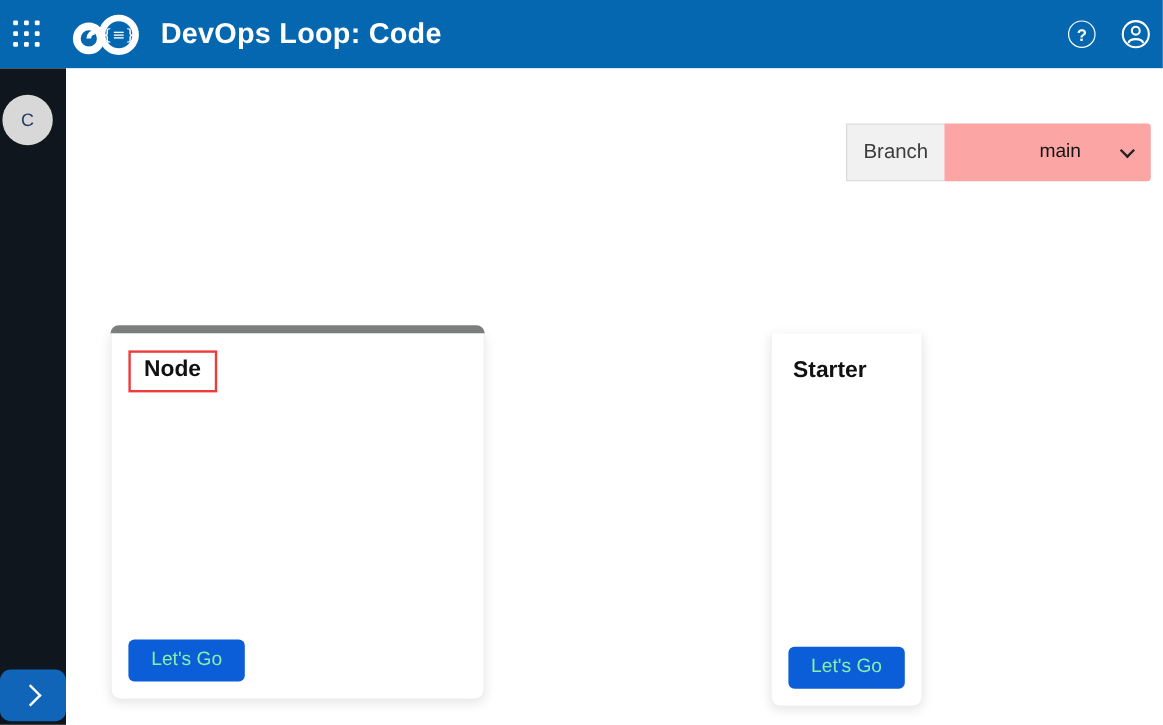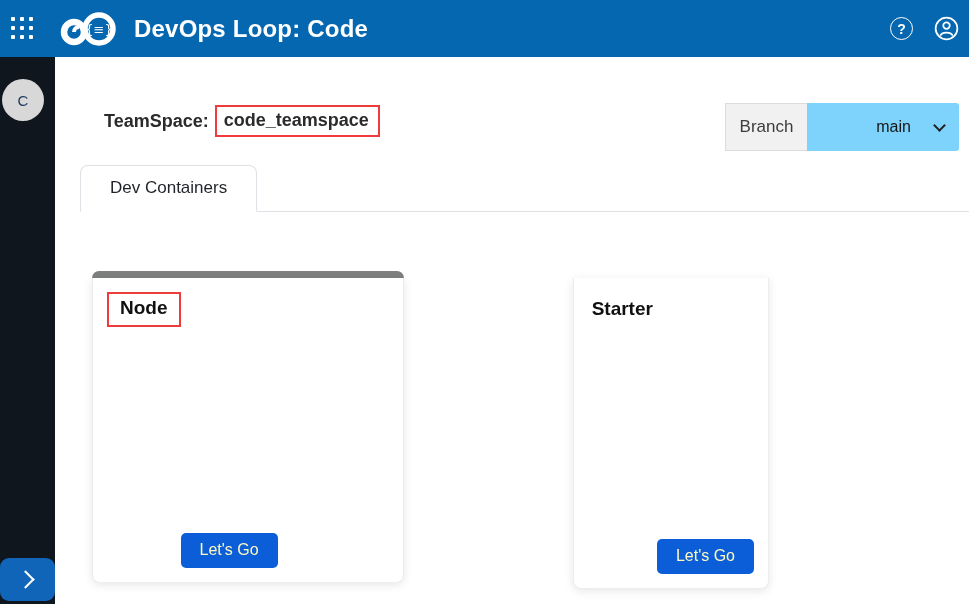--- a/index.html
+++ b/index.html
@@ -41,21 +41,21 @@
 
   .ts-row { position:absolute; left:49px; top:48px; display:flex;
             align-items:center; font-size:18px; font-weight:700; color:#2b2b2b; }
   .ts-value { margin-left:6px; border:2px solid #ee3b3b; padding:3px 9px 4px 7px; }
 
   .branch { position:absolute; right:10px; top:46px; height:48px; display:flex;
             font-size:17px; }
   .branch-label { width:82px; background:#f1f1f1; border:1px solid #dcdcdc;
                   border-right:none; color:#3c3c3c; display:flex;
                   align-items:center; justify-content:center; }
-  .branch-select { width:152px; background:#7dd3fc; position:relative;
+  .branch-select { width:172px; background:#fca5a5; position:relative;
                    display:flex; align-items:center; justify-content:center;
                    font-size:16px; color:#161616; cursor:pointer;
                    border-radius:0 3px 3px 0;padding-left:21px; }
   .chev-down { position:absolute; right:15px; top:18px; width:9px; height:9px;
                border-right:2px solid #222; border-bottom:2px solid #222;
                transform:rotate(45deg); }
 
   .tabs { position:absolute; left:25px; right:0; top:108px;
           border-bottom:1px solid #dee2e6; }
   .tab { display:inline-block; background:#fff; border:1px solid #dee2e6;
@@ -63,26 +63,26 @@
          border-radius:8px 8px 0 0; padding:12px 29px 13px; font-size:17px;
          color:#1f2329; cursor:pointer; }
 
   .cards { position:absolute; left:37px; top:214px; display:flex; gap:51px; }
   .card { display:flex; flex-direction:column; }
   .card-node { width:312px; height:312px; }
   .card-starter { width:314px; height:318px;align-items:flex-end; }
   .card-topbar { height:7px; background:#7e8080; border-radius:8px 8px 0 0; }
   .card-body { flex:1; background:#fff; border:1px solid #ededed; border-top:none;
                border-radius:0 0 8px 8px; box-shadow:0 2px 10px rgba(0,0,0,.10);
-               padding:14px; display:flex; flex-direction:row;
+               padding:14px; display:flex; flex-direction:column;
                align-items:flex-start; }
   .card-title { font-size:19px; font-weight:700; color:#111; }
   .card-title.annotated { border:2px solid #ee3b3b; padding:3px 11px 6px; }
   .card-title.plain { padding:6px 4px; }
-  .go-btn { margin-top:auto; background:#0b5ed7; color:#fef9c3; border:none;
+  .go-btn { margin-top:auto; background:#0b5ed7; color:#86efac; border:none;
             border-radius:5px; font-size:16px; padding:8px 19px 9px;
             cursor:pointer; font-family:"Liberation Sans", sans-serif; }
 </style>
 </head>
 <body>
 
 <div class="header">
   <div class="waffle">
     <span></span>
       <span></span>
@@ -117,36 +117,29 @@
   <div class="avatar">
     <span>C</span>
   </div>
   <button class="expand-btn">
     <span class="chev-right"></span>
   </button>
 </div>
 
 <div class="main">
 
-  <div class="ts-row">
-    <span>TeamSpace:</span>
-    <span class="ts-value">code_teamspace</span>
-  </div>
 
   <div class="branch">
     <span class="branch-label">Branch</span>
     <div class="branch-select">
       <span>main</span>
       <span class="chev-down"></span>
     </div>
   </div>
 
-  <div class="tabs">
-    <div class="tab">Dev Containers</div>
-  </div>
 
   <div class="cards">
 
     <div class="card card-node">
       <div class="card-topbar"></div>
       <div class="card-body">
         <div class="card-title annotated">Node</div>
         <button class="go-btn">Let's Go</button>
       </div>
     </div>

